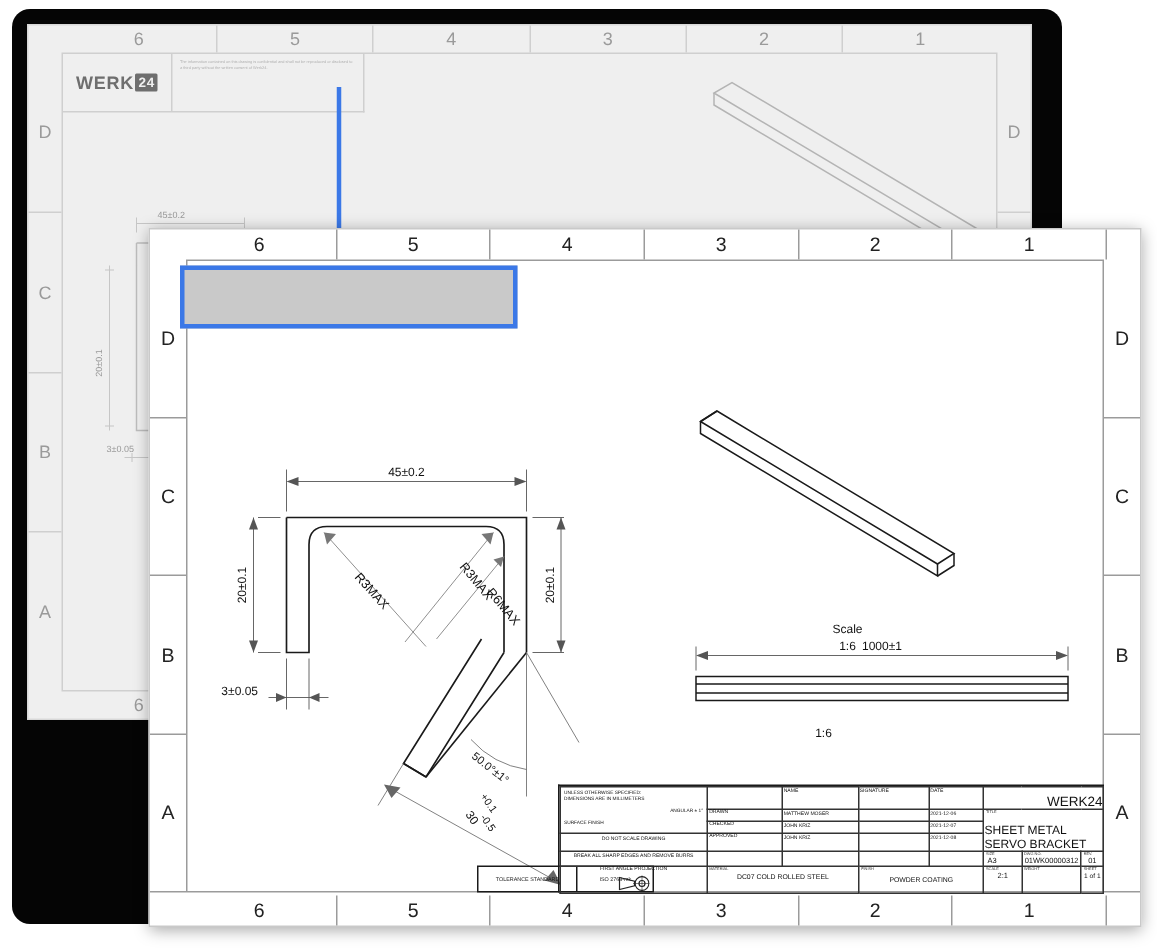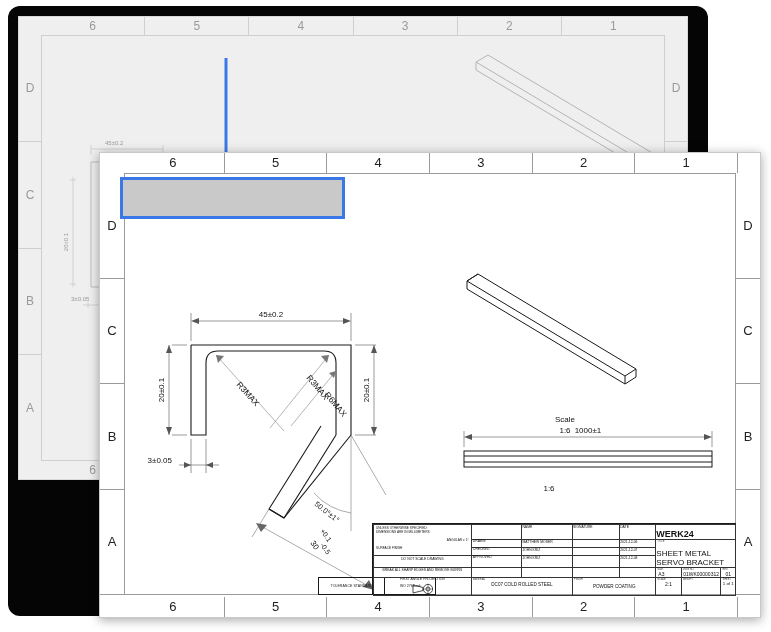--- a/index.html
+++ b/index.html
@@ -48,21 +48,21 @@
   .arrow{position:absolute;left:216px;top:58px;width:20px;height:116px;}
 
   
   .dwg{position:absolute;left:24px;top:20px;width:612px;height:422px;}
 
   
   .tb{position:absolute;right:24px;bottom:22px;width:364px;height:72px;border-left:1px solid #1a1a1a;border-top:1px solid #1a1a1a;box-sizing:border-box;}
   .tb table{border-collapse:collapse;width:100%;height:100%;font-size:3.6px;color:#111;}
   .tb td{border:.5px solid #333;padding:0;vertical-align:top;}
   .lbl{font-size:2.6px;color:#333;display:block;padding:.5px 1px 0 1px;line-height:1;}
-  .big{font-size:9px;text-align:left;font-weight:bold;}
+  .big{font-size:9px;text-align:right;}
   .mid{font-size:8px;}
   .sm{font-size:5px;text-align:center;}
   .tiny{font-size:3.4px;text-align:center;line-height:1.15;}
   .notes{font-size:3.2px;line-height:1.35;padding:1px 2px;}
 
   .tol-block{position:absolute;bottom:22px;left:218px;width:118px;height:18px;border:1px solid #1a1a1a;box-sizing:border-box;display:flex;font-size:3.6px;}
   .tol-block > div{display:flex;align-items:center;justify-content:center;text-align:center;padding:0 2px;}
   .tol-block .a{flex:1.35;border-right:1px solid #1a1a1a;}
   .tol-block .b{flex:1;}
 </style>
@@ -98,20 +98,29 @@
       <div>B</div>
       <div>A</div>
     </div>
     <div class="rowcol right">
       <div>D</div>
       <div>C</div>
       <div>B</div>
       <div>A</div>
     </div>
 
+    <div class="logo-block">
+      <div class="logo-cell">
+        <span class="logo-word">
+          <span>WERK</span>
+            <span class="logo-24">24</span>
+        </span>
+      </div>
+      <div class="legal">The information contained on this drawing is confidential and shall not be reproduced or disclosed to a third party without the written consent of Werk24.</div>
+    </div>
 
     <svg class="dwg" style="left:24px;top:20px;width:622px;height:424px;" viewBox="0 0 622 424">
       <g stroke="#b4b4b4" fill="none" stroke-width="1">
         <path d="M433 25 L604 127 L616 120 L445 18 Z"></path>
         <path d="M433 25 L433 33 L604 135 L604 127"></path>
         <path d="M604 135 L616 128 L616 120"></path>
       </g>
       <g stroke="#bdbdbd" fill="none" stroke-width="1">
         <path d="M48 125 L48 250 L63 250 L63 140 Q63 128 75 128 L120 128"></path>
         <path d="M48 125 L120 125"></path>

